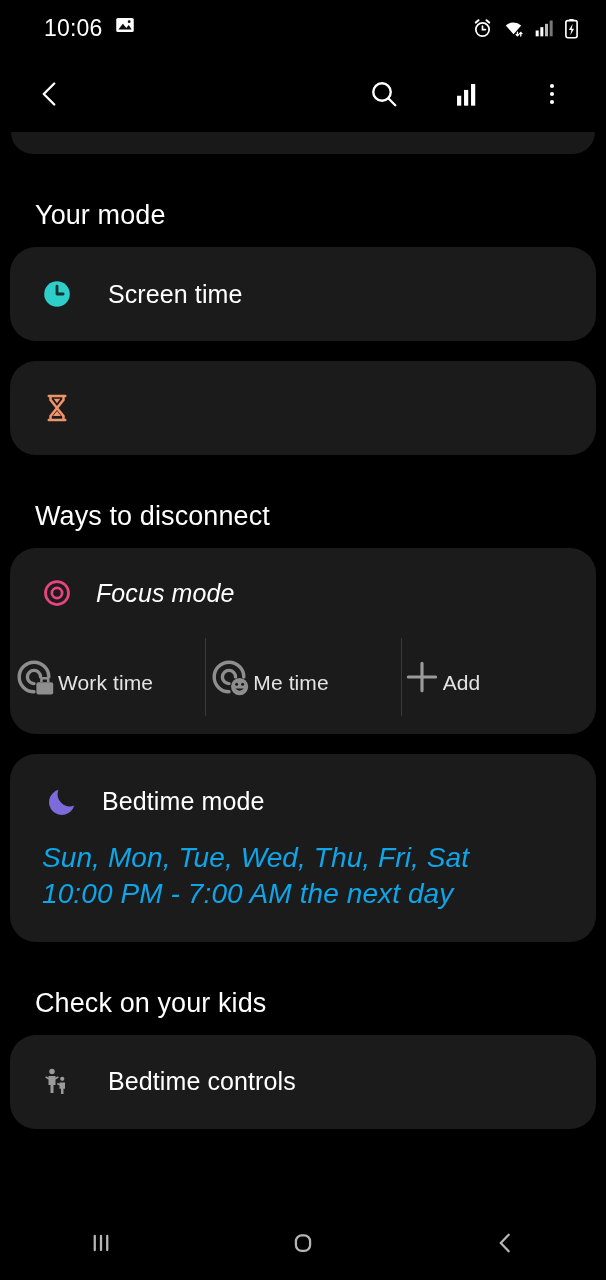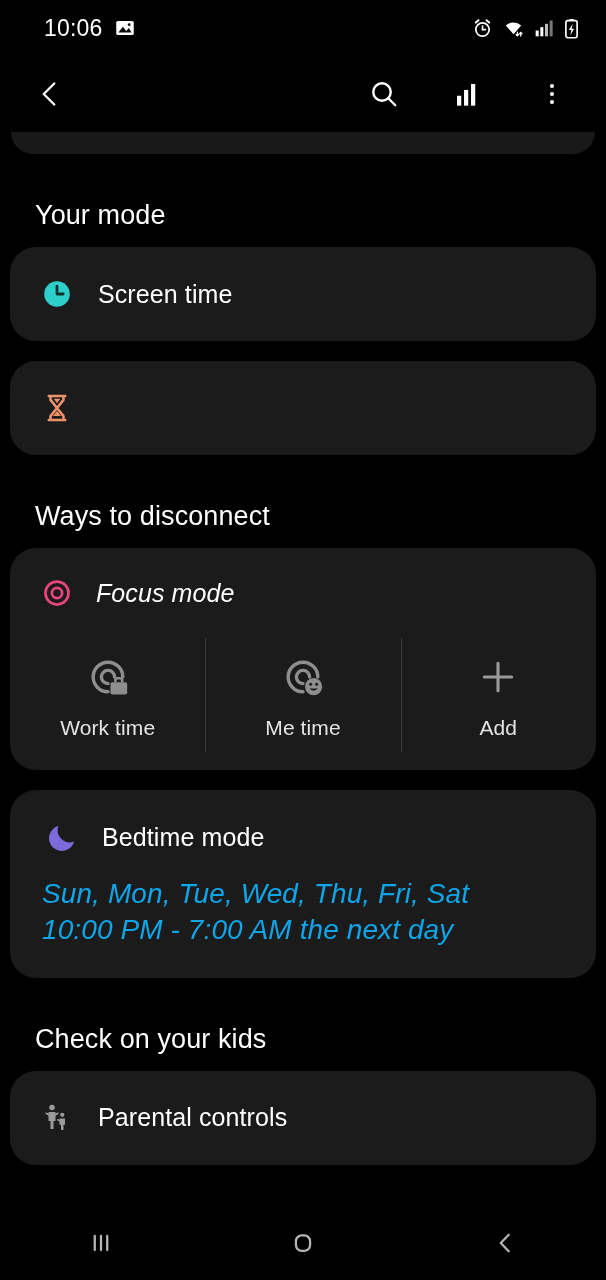--- a/index.html
+++ b/index.html
@@ -9,21 +9,21 @@
     font-family:"Liberation Sans", sans-serif;
     overflow:hidden;
   }
   .phone { position:relative; width:606px; height:1280px; background:#000; }
 
   
   .statusbar {
     height:56px; display:flex; align-items:center;
     justify-content:space-between; padding:0 26px 0 44px;
   }
-  .sb-left { display:flex; align-items:center; gap:12px; }
+  .sb-left { display:flex; gap:12px; }
   .sb-time { color:#fff; font-size:23px; letter-spacing:.2px; }
   .sb-right { display:flex; align-items:center; gap:9px; }
   .ico { display:block; }
 
   
   .toolbar {
     height:76px; display:flex; align-items:center;
     justify-content:space-between; padding:0 34px 0 30px;
   }
   .tb-actions { display:flex; align-items:center; gap:44px; }
@@ -51,30 +51,30 @@
 
   .row {
     display:flex; align-items:center;
     height:94px; padding:0 26px; cursor:pointer;
   }
   .row-icon {
     width:42px; display:flex; align-items:center; justify-content:center;
     flex:0 0 42px;
   }
   .row-label {
-    color:#fff; font-size:25px; margin-left:20px; letter-spacing:.1px;
+    color:#fff; font-size:25px; margin-left:30px; letter-spacing:.1px;
   }
 
   
   .focus-card { padding:22px 0 26px; }
   .focus-head { display:flex; align-items:center; padding:0 26px 0 26px; height:46px;font-style:italic; }
   .focus-head .row-label { font-size:25px; margin-left:18px; }
   .focus-grid { display:flex; margin-top:28px; }
   .focus-item {
-    flex:1; display:flex; flex-direction:column;
+    flex:1; display:flex; 
     align-items:center; justify-content:flex-start;
     position:relative; cursor:pointer; padding:6px 0 4px;
   }
   .focus-item + .focus-item::before {
     content:""; position:absolute; left:0; top:-6px; bottom:-8px;
     width:1px; background:#3a3a3a;
   }
   .focus-ic { height:54px; display:flex; align-items:center; justify-content:center; }
   .focus-lbl { color:#e3e3e3; font-size:21px; margin-top:12px; letter-spacing:.1px; }
 
@@ -279,21 +279,21 @@
         <span class="row-icon">
           <svg width="30" height="30" viewBox="0 0 24 24">
             <circle cx="8" cy="3.6" r="2.2" fill="#9a9a9a"></circle>
             <path d="M5.2 7.2 h5.6 v7.2 h-1.6 v6.4 h-2.4 v-6.4 h-1.6 Z" fill="#9a9a9a"></path>
             <path d="M3.4 8.2 L5.4 9.4 M12.6 8.2 L10.6 9.4" stroke="#9a9a9a" stroke-width="1.3" stroke-linecap="round"></path>
             <circle cx="16.2" cy="9.4" r="1.7" fill="#9a9a9a"></circle>
             <path d="M14 12.4 h4.4 v5 h-1.2 v4.2 h-2 v-4.2 h-1.2 Z" fill="#9a9a9a"></path>
             <path d="M12.6 13.4 L14.2 14.2" stroke="#9a9a9a" stroke-width="1.2" stroke-linecap="round"></path>
           </svg>
         </span>
-        <span class="row-label">Parental controls</span>
+        <span class="row-label">Bedtime controls</span>
       </div>
     </div>
 
   </div>
 
   <div class="navbar">
     <div class="nav-btn">
       <svg width="34" height="34" viewBox="0 0 24 24">
         <path d="M7.6 7 V17 M12 7 V17 M16.4 7 V17" stroke="#b6b6b6" stroke-width="1.6" stroke-linecap="round"></path>
       </svg>

